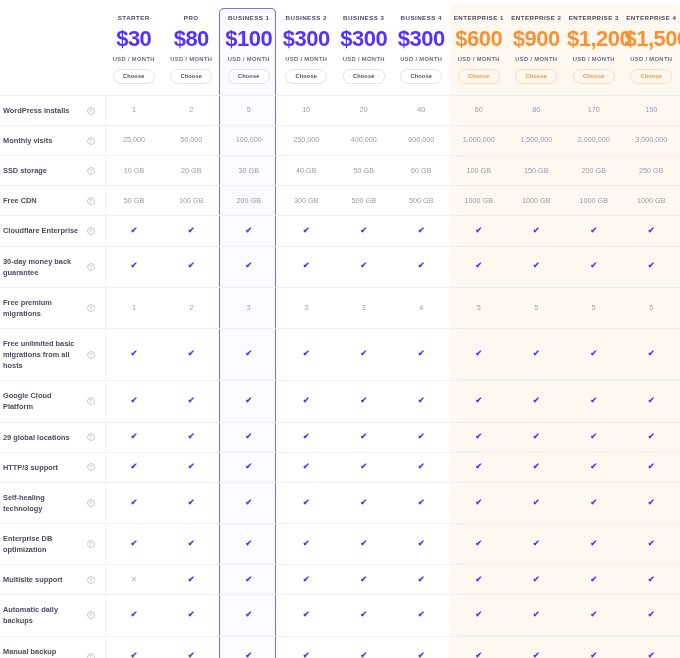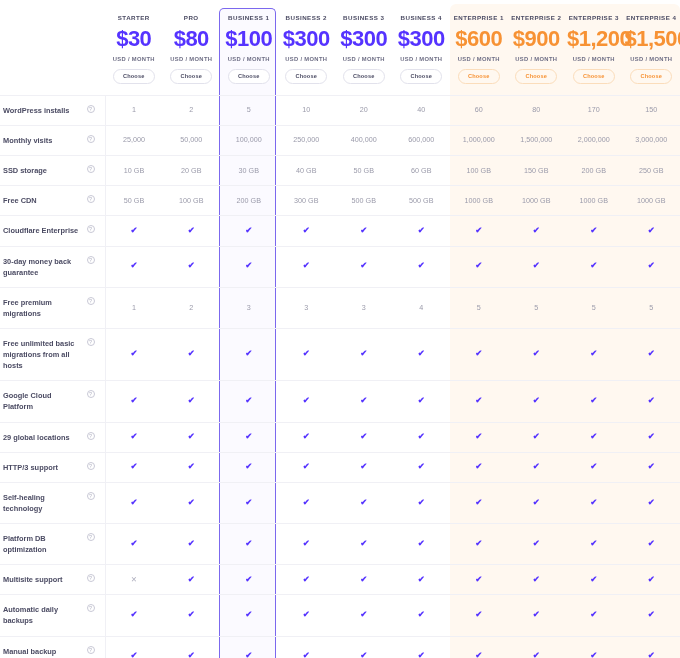--- a/index.html
+++ b/index.html
@@ -120,20 +120,21 @@
     font-size: 7.4px;
     font-weight: bold;
     color: #4b4b63;
     white-space: normal;
     border-right: 1px solid #f0f0f5;
     line-height: 1.5;
     position: relative;
   }
   .label-inner {
     display: flex;
+    align-items: center;
     justify-content: space-between;
     gap: 4px;
   }
   .label-text { flex: 1; }
   .help-icon {
     flex: 0 0 auto;
     width: 8px;
     height: 8px;
     border-radius: 50%;
     border: 0.8px solid #c9c9d6;
@@ -428,21 +429,21 @@
           <td><span class="check">✔</span></td>
           <td><span class="check">✔</span></td>
           <td><span class="check">✔</span></td>
           <td><span class="check">✔</span></td>
           <td><span class="check">✔</span></td>
           <td><span class="check">✔</span></td>
         </tr>
         <tr>
           <td class="label-cell">
             <div class="label-inner">
-              <span class="label-text">Platform DB optimization</span>
+              <span class="label-text">Enterprise DB optimization</span>
               <span class="help-icon">?</span>
             </div>
           </td>
           <td><span class="check">✔</span></td>
           <td><span class="check">✔</span></td>
           <td><span class="check">✔</span></td>
           <td><span class="check">✔</span></td>
           <td><span class="check">✔</span></td>
           <td><span class="check">✔</span></td>
           <td><span class="check">✔</span></td>

